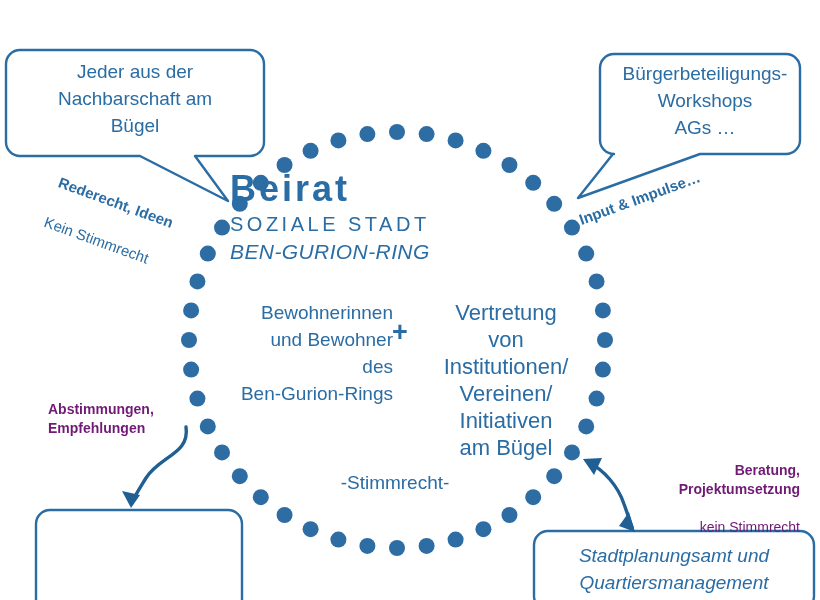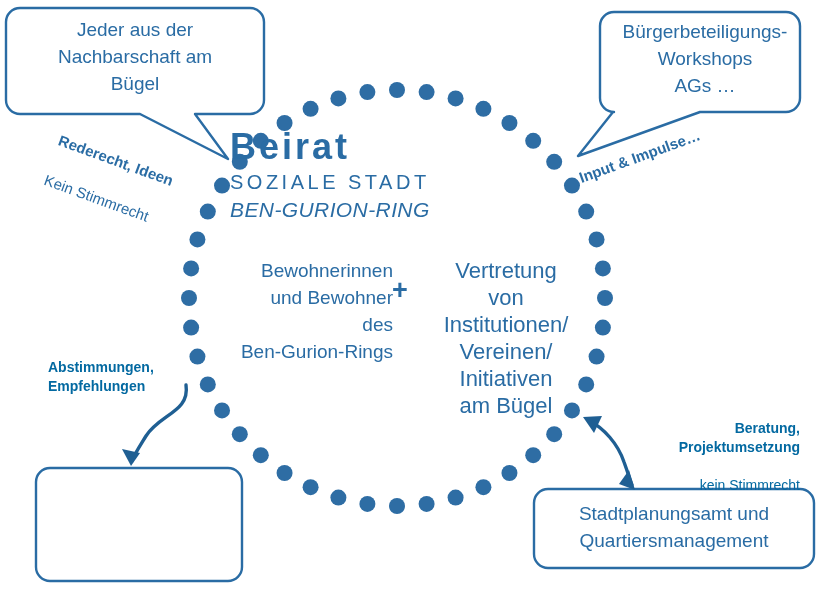--- a/index.html
+++ b/index.html
@@ -1,40 +1,40 @@
 <!DOCTYPE html>
 <html><head>
 <meta charset="utf-8">
 <style>
   html,body{margin:0;padding:0;background:#ffffff;}
   body{
     width:820px;height:600px;overflow:hidden;
     font-family:"Liberation Sans","DejaVu Sans",sans-serif;
     color:#2a6ca4;
   }
-  #stage{position:relative;width:820px;height:488px;}
+  #stage{position:relative;width:820px;height:488px;margin-top:42px;}
   svg#art{position:absolute;left:0;top:0;width:820px;height:600px;}
 
   .bubble-text,.box-text{
     position:absolute;
     text-align:center;
     color:#2a6ca4;
     font-size:19px;
     line-height:27px;
     white-space:pre-line;
     pointer-events:none;
   }
 
   
   #bubble-tl-text{left:30px;top:16px;width:210px;}
   #bubble-tr-text{left:600px;top:18px;width:210px;}
 
   
   #box-bl-text{left:36px;top:478px;width:206px;}
-  #box-br-text{left:534px;top:500px;width:280px;}
+  #box-br-text{left:534px;top:500px;width:280px;font-style:italic;}
 
   
   #center-title{
     position:absolute;left:230px;top:126px;width:340px;
     text-align:left;
   }
   #center-title .t1{
     display:block;font-size:36px;font-weight:bold;letter-spacing:3px;line-height:42px;
   }
   #center-title .t2{
@@ -70,21 +70,21 @@
   }
   #lbl-tl .b{font-weight:bold;display:block;}
   #lbl-tl .r{display:block;}
   #lbl-tr{
     left:576px;top:168px;width:180px;
     transform:rotate(-20deg);transform-origin:0 0;
     font-size:15px;line-height:21px;font-weight:bold;text-align:left;
   }
 
   
-  .side-label{position:absolute;color:#0369a1;font-size:14px;line-height:19px;white-space:pre-line;}
+  .side-label{position:absolute;color:#701a75;font-size:14px;line-height:19px;white-space:pre-line;}
   #lbl-bl{left:48px;top:358px;width:150px;font-weight:bold;text-align:left;}
   #lbl-br{left:630px;top:400px;width:170px;text-align:right;}
   #lbl-br .b{font-weight:bold;display:block;}
   #lbl-br .r{display:block;font-weight:normal;}
 </style>
 </head>
 <body>
 
 <div id="stage">
 
@@ -190,20 +190,21 @@
 und Bewohner
 des
 Ben-Gurion-Rings</div>
   <div id="plus-sign">+</div>
   <div id="col-right">Vertretung
 von
 Institutionen/
 Vereinen/
 Initiativen
 am Bügel</div>
+  <div id="stimmrecht">-Stimmrecht-</div>
 
   <div class="side-label" id="lbl-bl">Abstimmungen,
 Empfehlungen</div>
 
   <div class="side-label" id="lbl-br">
     <span class="b">Beratung,
 Projektumsetzung</span>
     <span class="r">kein Stimmrecht</span>
   </div>
 

